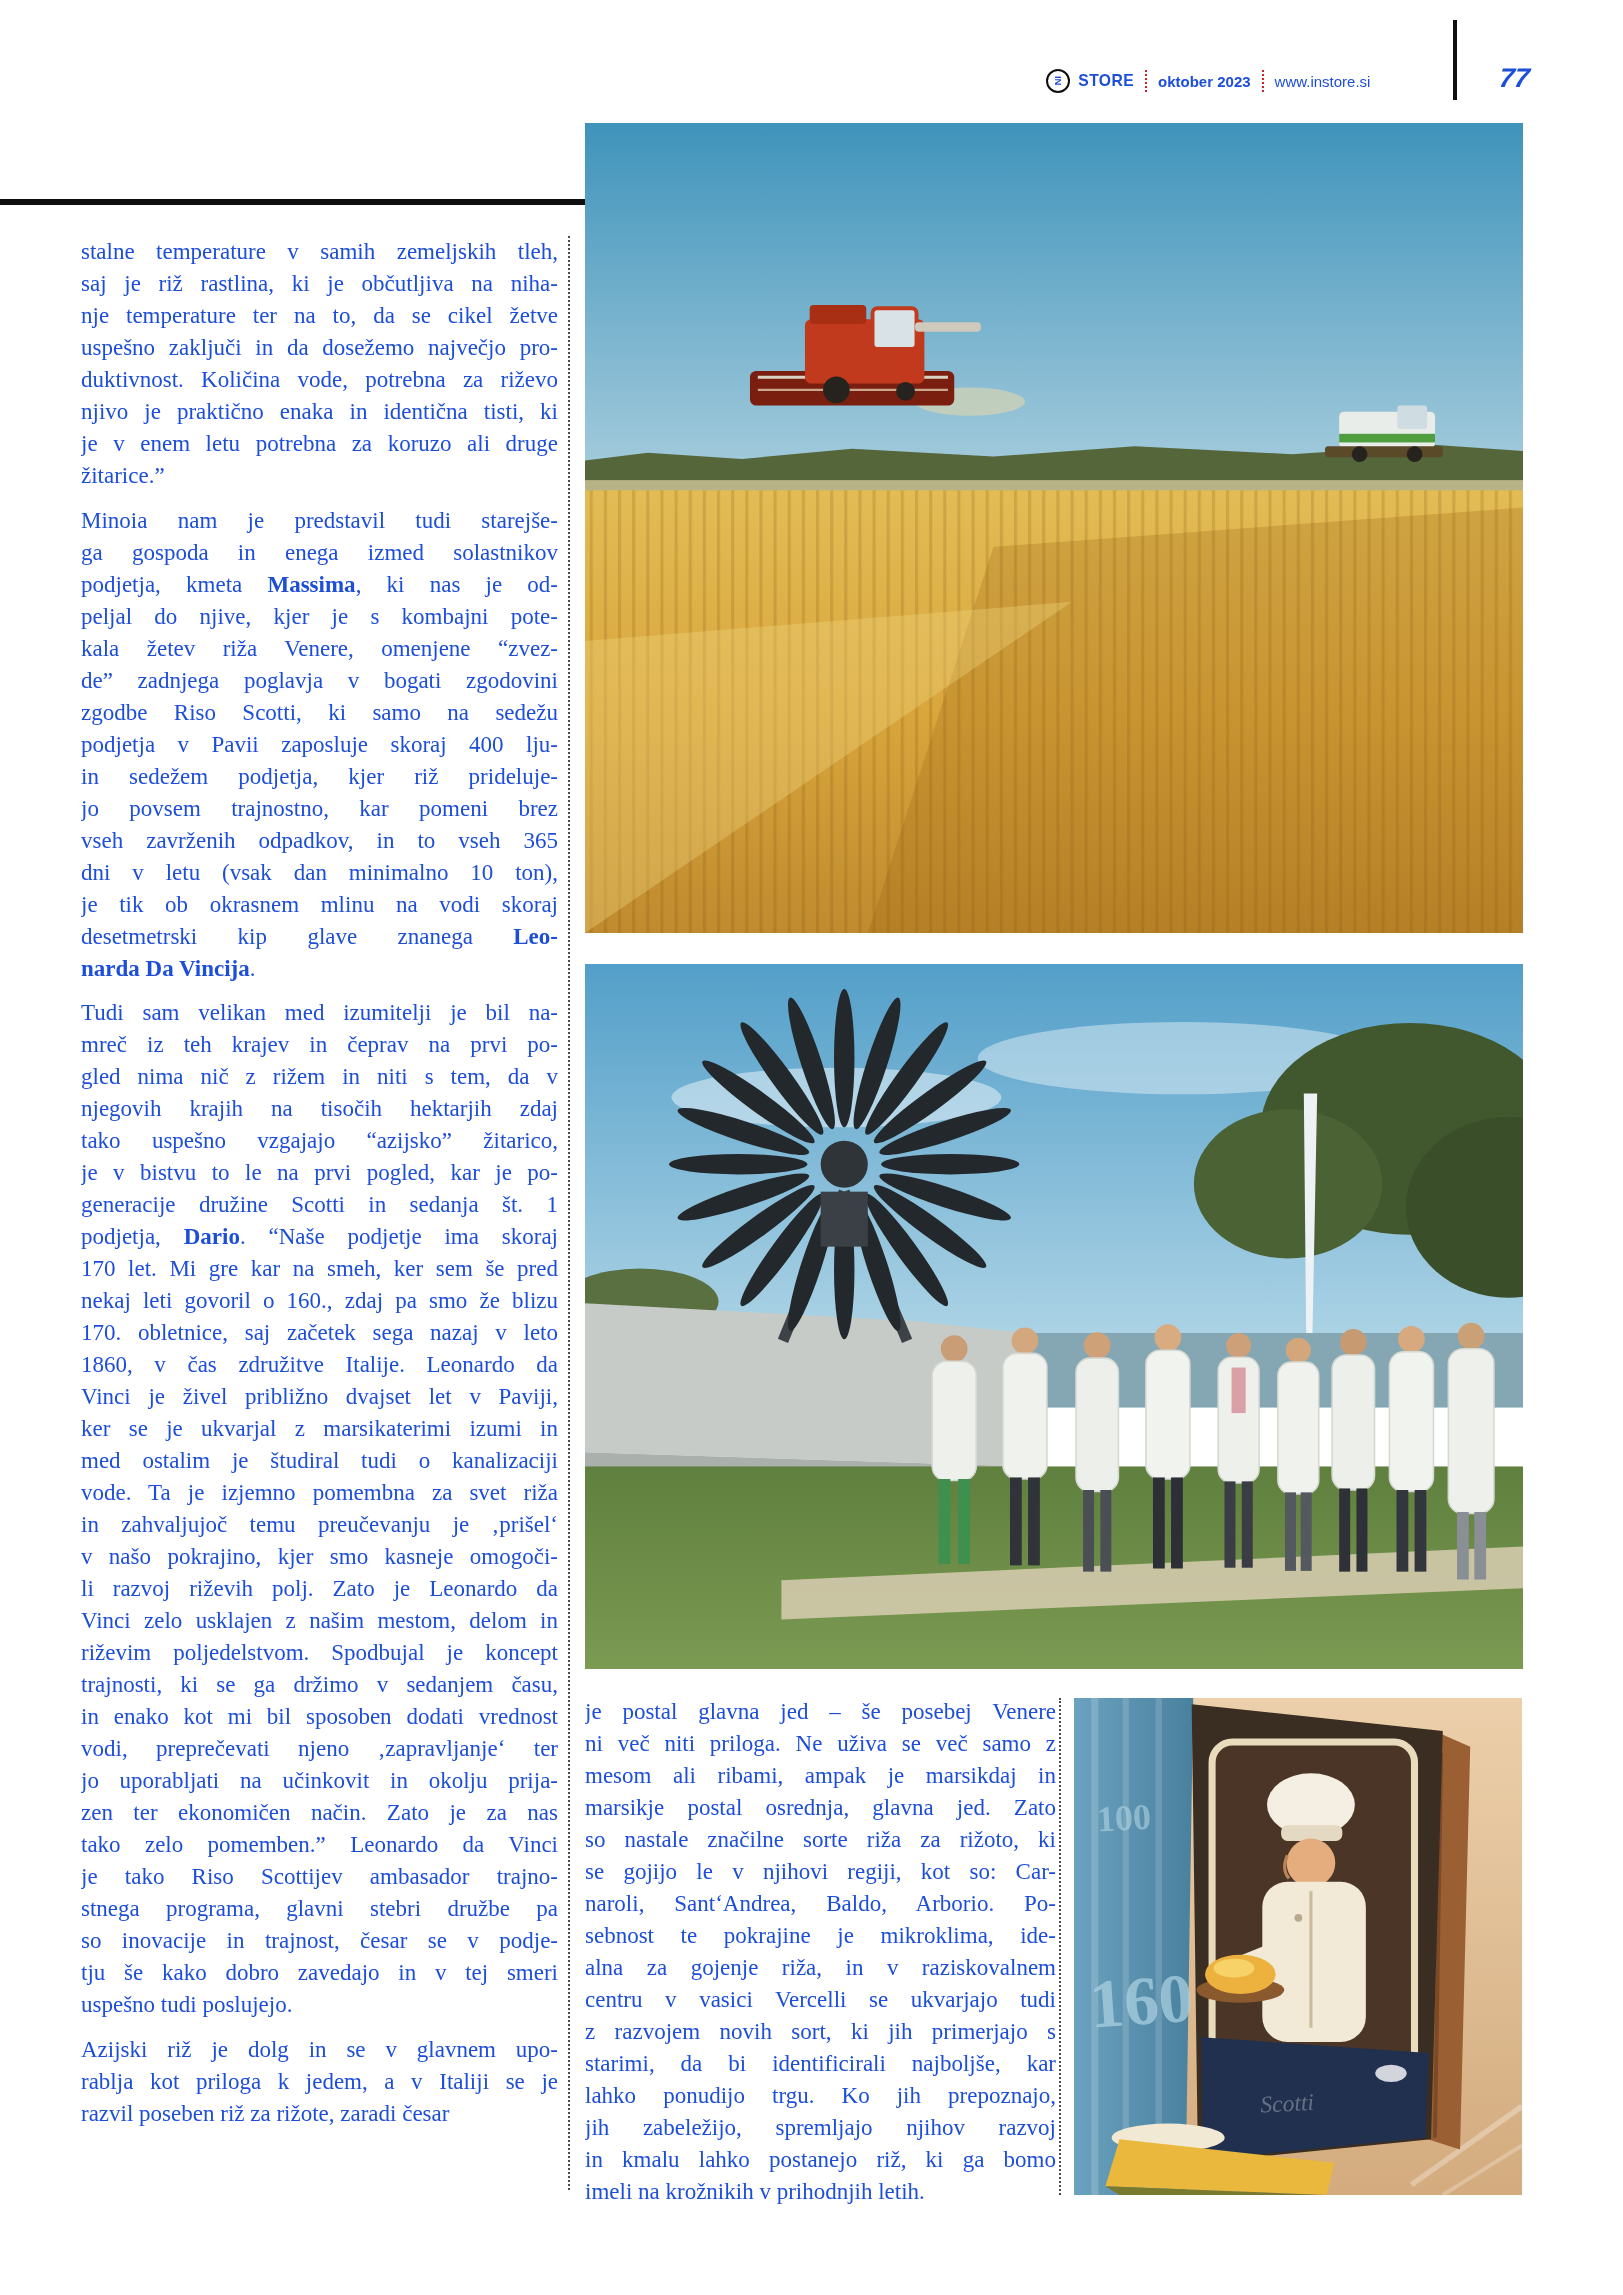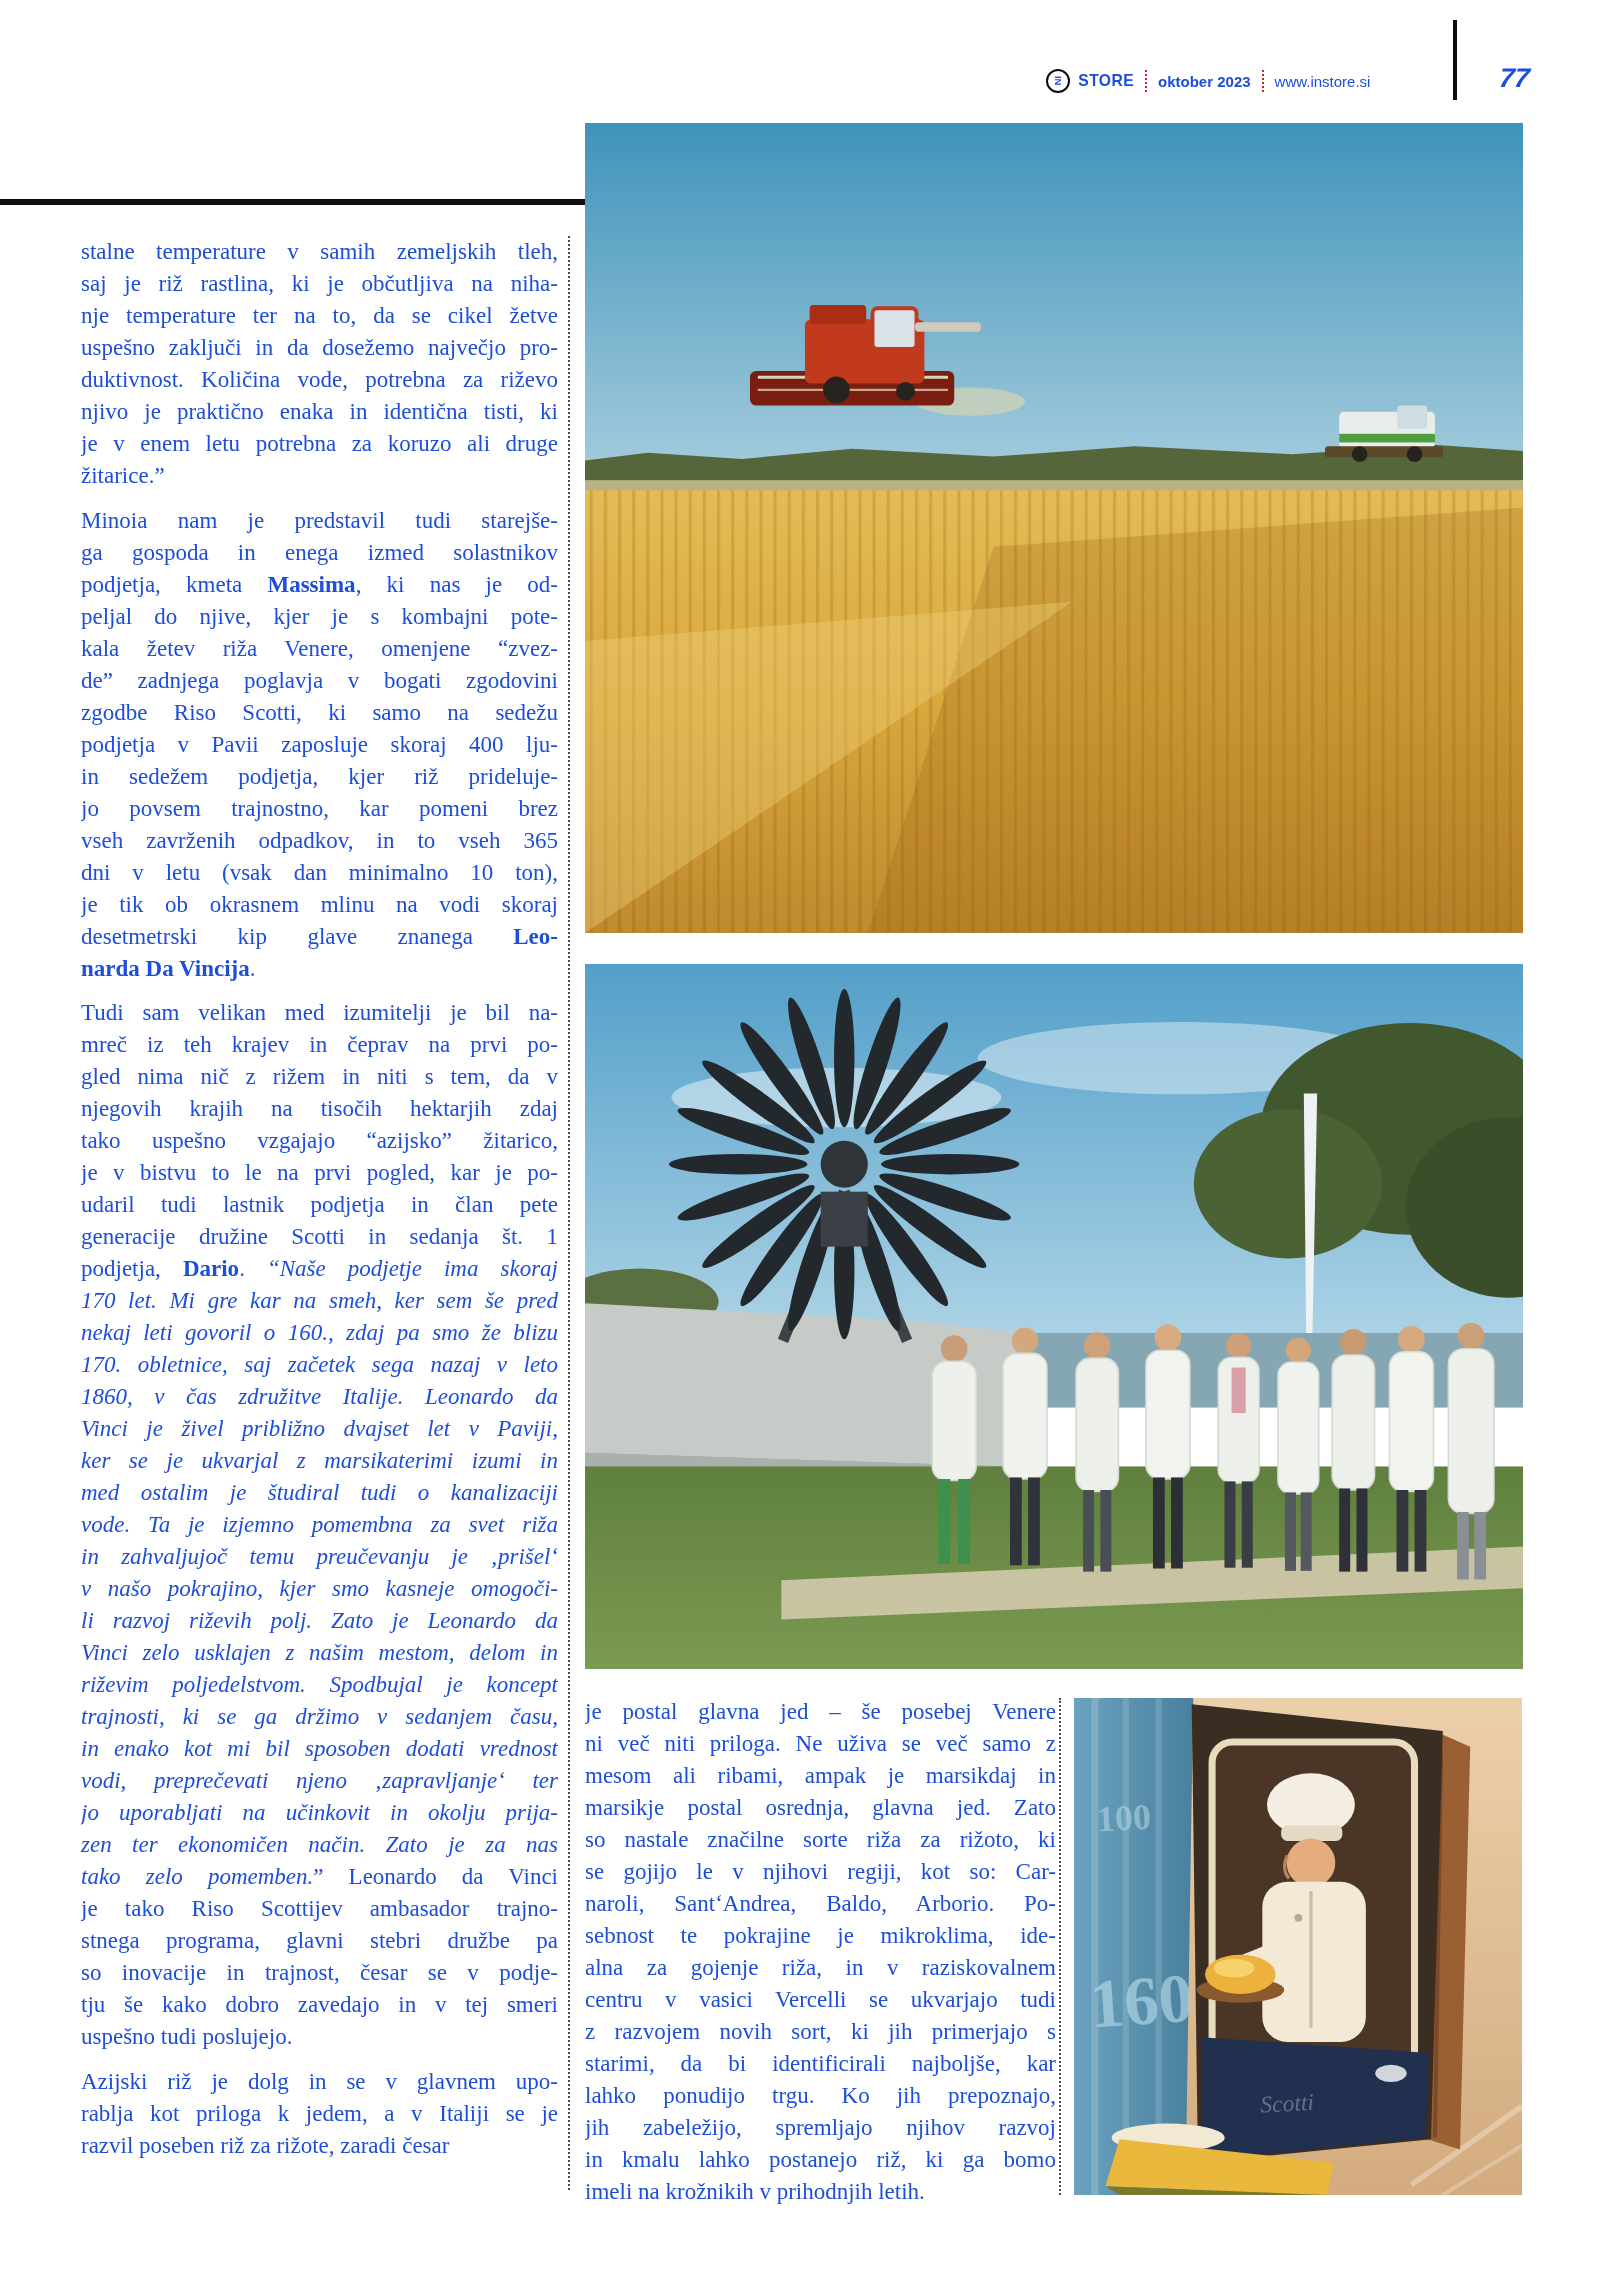--- a/index.html
+++ b/index.html
@@ -28,21 +28,21 @@
   
   .col{position:absolute;font-size:23px;line-height:32px;}
   .col-left{left:81px;top:236px;width:477px;}
   .col-right{left:585px;top:1696px;width:471px;}
   .para{margin:0 0 12.6px 0;}
   .line{height:32px;overflow:hidden;text-align:justify;text-align-last:justify;}
   .line.last{text-align-last:left;}
   .para.italic .line{}
   .seg-n{font-style:normal;font-weight:normal;}
   .seg-b{font-weight:bold;font-style:normal;}
-  .seg-i{font-style:italic;font-weight:normal;}
+  .seg-i{font-weight:normal;}
   
   .photo{position:absolute;overflow:hidden;}
   .photo svg{display:block;width:100%;height:100%;}
   .photo-1{left:585px;top:123px;width:938px;height:810px;}
   .photo-2{left:585px;top:964px;width:938px;height:705px;}
   .photo-3{left:1074px;top:1698px;width:448px;height:497px;}
 </style>
 </head>
 <body>
 
@@ -93,21 +93,20 @@
         <div class="line"><span class="seg-n">desetmetrski kip glave znanega </span><span class="seg-b">Leo-</span></div>
         <div class="line last"><span class="seg-b">narda Da Vincija</span><span class="seg-n">.</span></div>
       </div>
       <div class="para normal">
         <div class="line">Tudi sam velikan med izumitelji je bil na-</div>
         <div class="line">mreč iz teh krajev in čeprav na prvi po-</div>
         <div class="line">gled nima nič z rižem in niti s tem, da v</div>
         <div class="line">njegovih krajih na tisočih hektarjih zdaj</div>
         <div class="line">tako uspešno vzgajajo “azijsko” žitarico,</div>
         <div class="line">je v bistvu to le na prvi pogled, kar je po-</div>
-        <div class="line">udaril tudi lastnik podjetja in član pete</div>
         <div class="line">generacije družine Scotti in sedanja št. 1</div>
         <div class="line"><span class="seg-n">podjetja, </span><span class="seg-b">Dario</span><span class="seg-n">. </span><span class="seg-i">“Naše podjetje ima skoraj</span></div>
         <div class="line"><span class="seg-i">170 let. Mi gre kar na smeh, ker sem še pred</span></div>
         <div class="line"><span class="seg-i">nekaj leti govoril o 160., zdaj pa smo že blizu</span></div>
         <div class="line"><span class="seg-i">170. obletnice, saj začetek sega nazaj v leto</span></div>
         <div class="line"><span class="seg-i">1860, v čas združitve Italije. Leonardo da</span></div>
         <div class="line"><span class="seg-i">Vinci je živel približno dvajset let v Paviji,</span></div>
         <div class="line"><span class="seg-i">ker se je ukvarjal z marsikaterimi izumi in</span></div>
         <div class="line"><span class="seg-i">med ostalim je študiral tudi o kanalizaciji</span></div>
         <div class="line"><span class="seg-i">vode. Ta je izjemno pomembna za svet riža</span></div>

